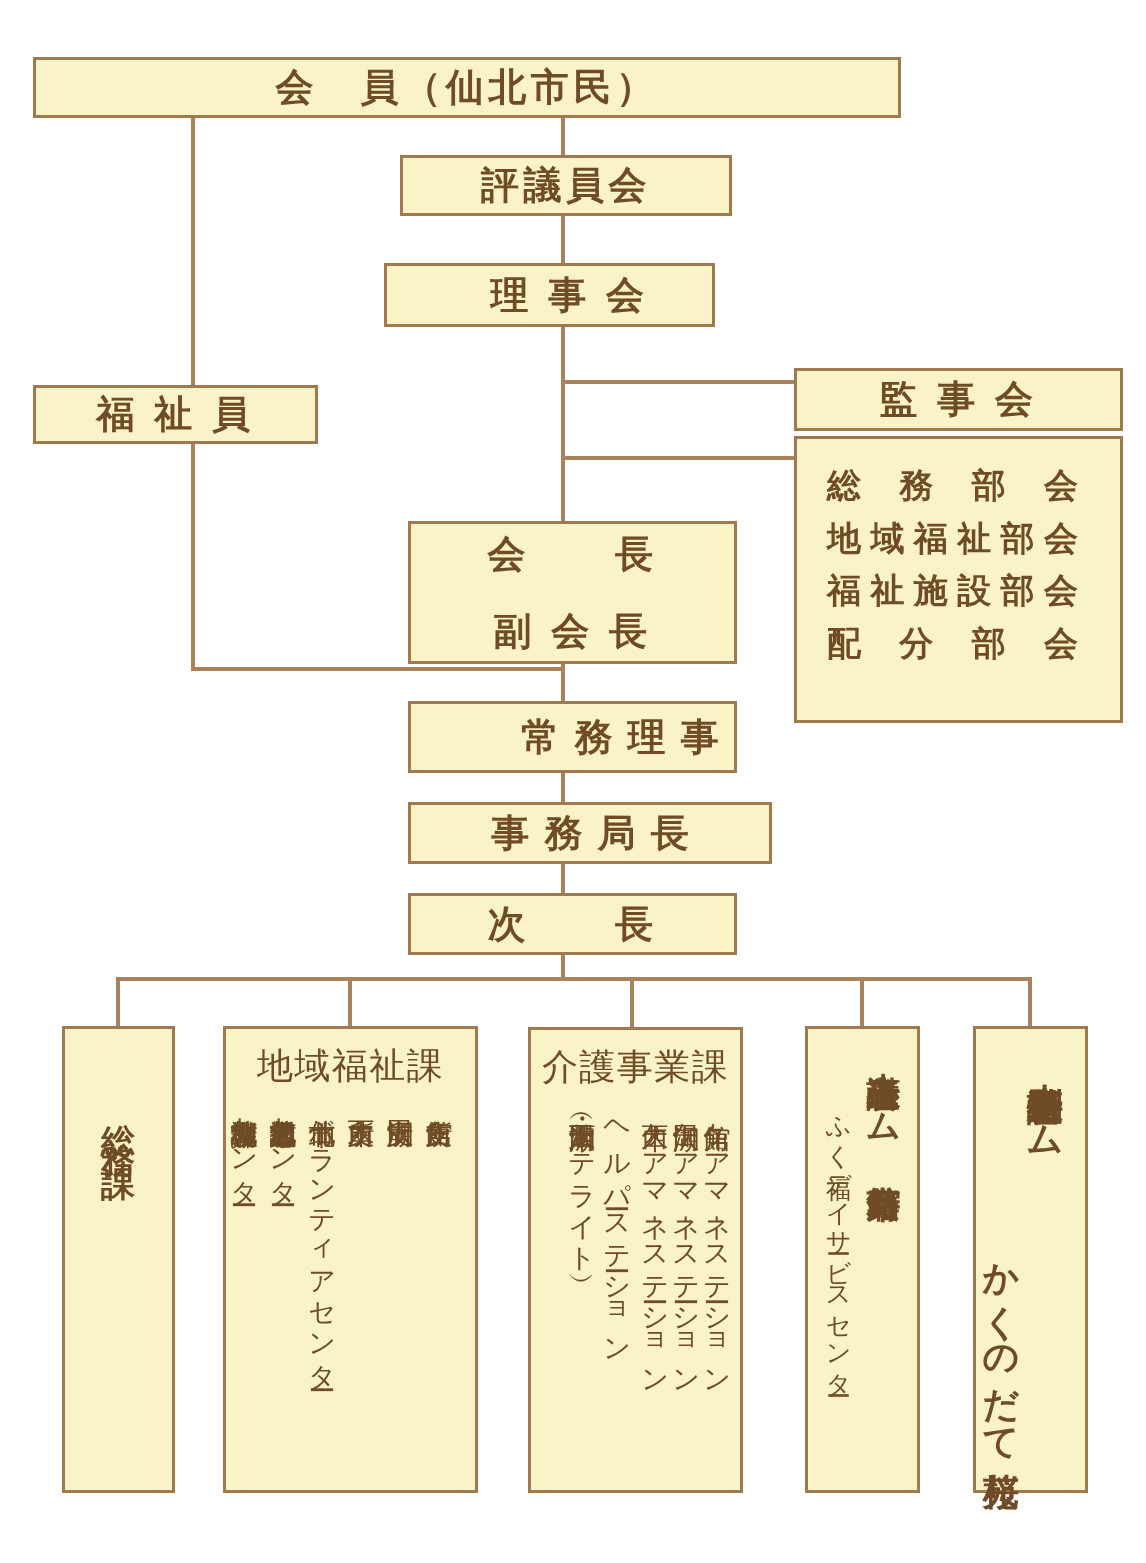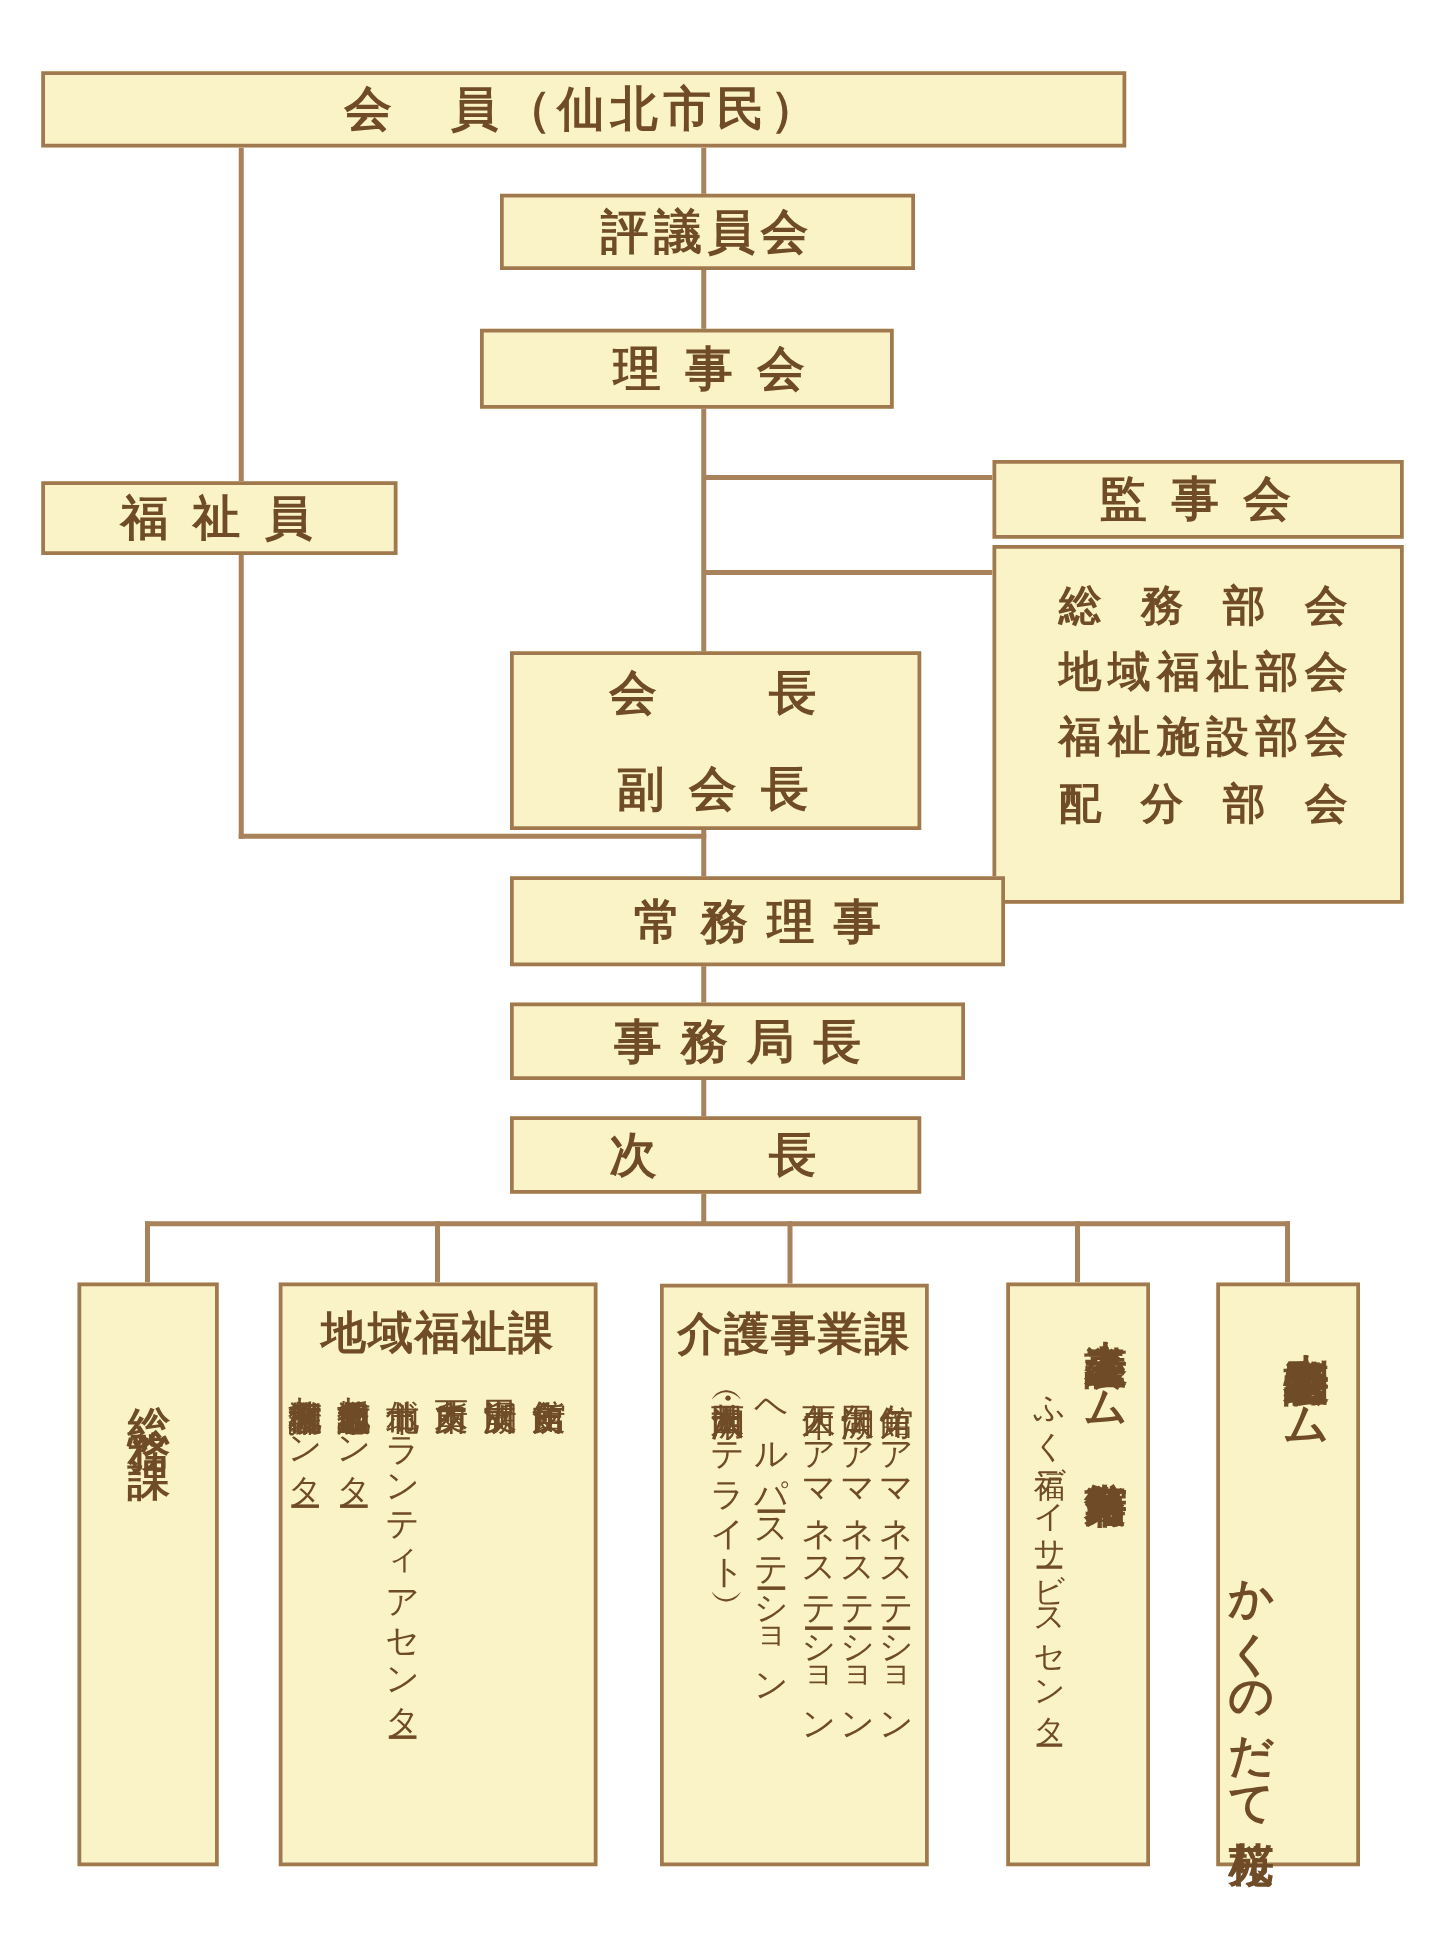--- a/index.html
+++ b/index.html
@@ -11,30 +11,30 @@
   .box{
     position:absolute;box-sizing:border-box;background:#fbf3c8;border:3px solid #a1794e;
   }
   .ctext{ 
     display:flex;align-items:center;justify-content:center;
     font-weight:700;letter-spacing:0.12em;
   }
   .fs38{font-size:38px;}
   .ls4{letter-spacing:0.4em;text-indent:0.4em;}
   .chairbox{display:flex;flex-direction:column;justify-content:center;align-items:center;gap:26px;font-weight:700;font-size:38px;letter-spacing:0.12em;}
-  .jwrap{padding:20px 42px 0 50px;}
+  .jwrap{padding:20px 42px 0 30px;}
   .jline{
     font-size:34px;font-weight:700;height:52.5px;line-height:52.5px;
     text-align:justify;text-align-last:justify;text-justify:distribute;
   }
   
   .vflex{display:flex;justify-content:center;}
   .vtext{writing-mode:vertical-rl;text-orientation:mixed;}
   .soumu{font-size:34px;font-weight:700;letter-spacing:0.62em;padding-top:68px;}
-  .sec-title{font-size:36px;font-weight:700;text-align:center;padding-top:13px;letter-spacing:0.04em;}
+  .sec-title{font-size:36px;font-weight:400;text-align:center;padding-top:13px;letter-spacing:0.04em;}
   .cols{position:absolute;left:0;right:0;bottom:0;writing-mode:vertical-rl;text-orientation:mixed;}
   .cw-cols{top:70px;padding-right:17px;}
   .cw-cols .vcol{font-size:27px;line-height:39px;}
   .cs-cols{top:74px;padding-right:8px;}
   .cs-cols .vcol{font-size:27px;line-height:31px;}
   .cs-cols .vcol.gap{margin-block-start:7px;}
   .cs-cols .vcol.paren{line-height:38px;}
   .eh-cols{top:20px;padding-right:10px;}
   .eh-main{font-size:34px;font-weight:700;line-height:46px;}
   .eh-sub{font-size:25px;line-height:44px;padding-top:50px;}
@@ -87,21 +87,21 @@
 
   <div class="box" style="left:794px;top:436px;width:329px;height:287px;">
     <div class="jwrap">
       <div class="jline">総務部会</div>
       <div class="jline">地域福祉部会</div>
       <div class="jline">福祉施設部会</div>
       <div class="jline">配分部会</div>
     </div>
   </div>
 
-  <div class="box ctext fs38" style="left:408px;top:701px;width:396px;height:72px;">
+  <div class="box ctext fs38" style="left:408px;top:701px;width:329px;height:72px;justify-content:flex-end;">
     <span class="ls4">常務理事</span>
   </div>
 
   <div class="box ctext fs38" style="left:408px;top:802px;width:364px;height:62px;">
     <span class="ls4">事務局長</span>
   </div>
 
   <div class="box ctext fs38" style="left:408px;top:893px;width:329px;height:62px;">
     <span>次　　長</span>
   </div>

